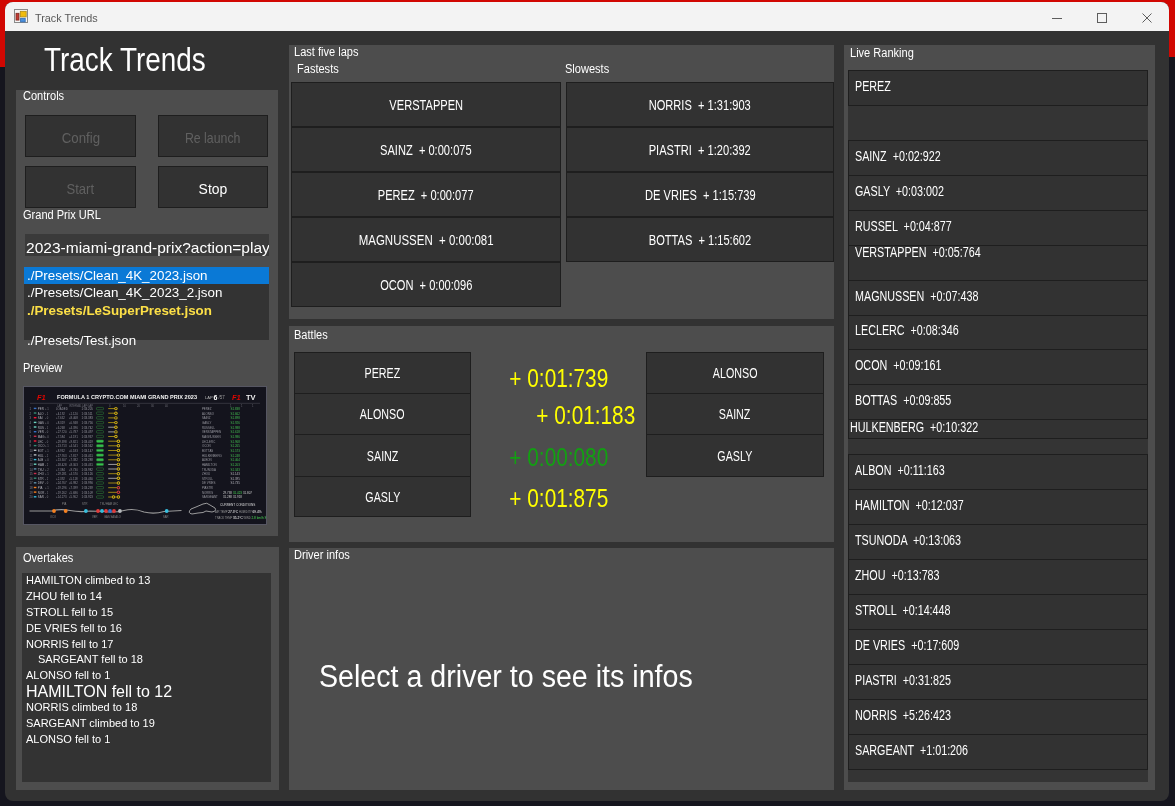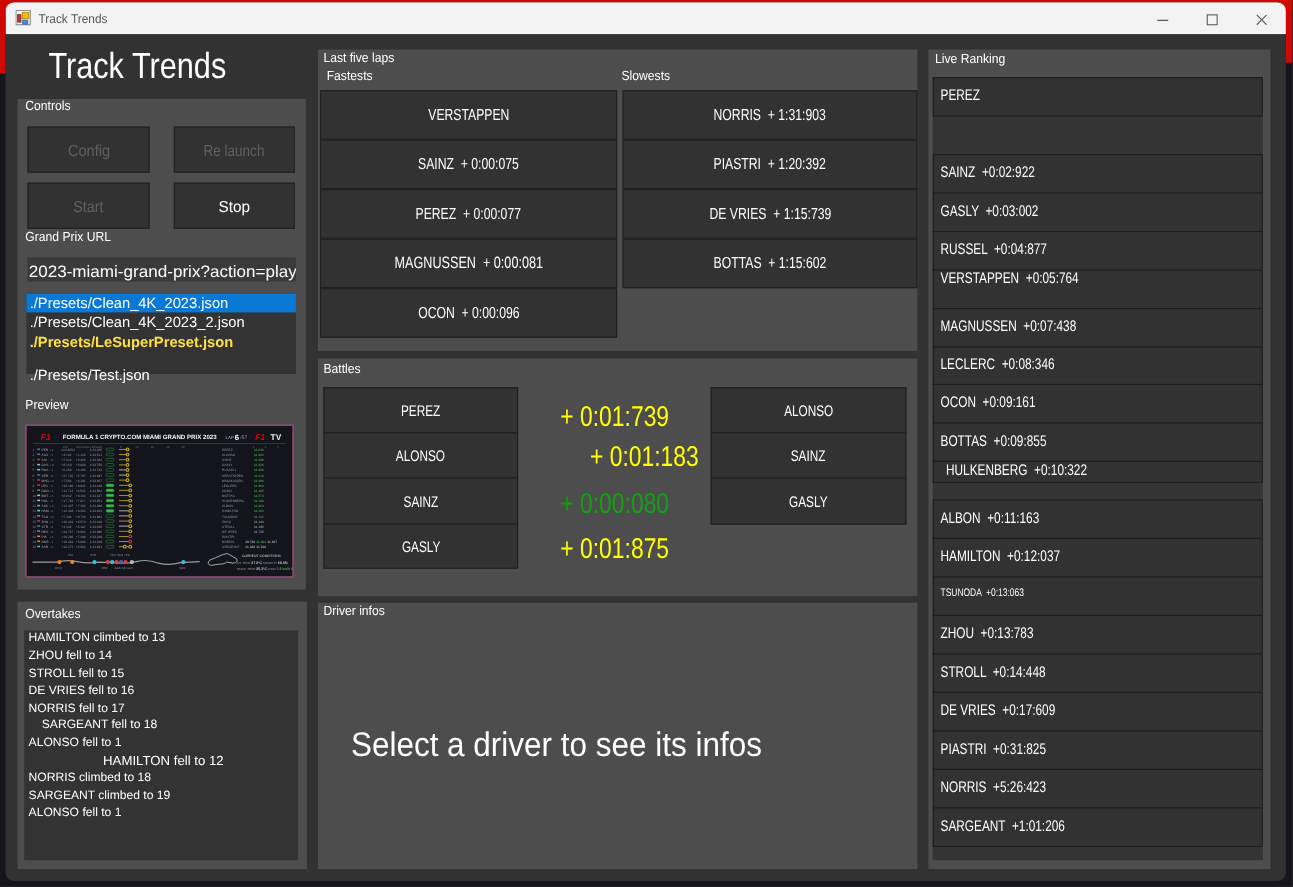--- a/index.html
+++ b/index.html
@@ -379,21 +379,21 @@
 <div class="panel" style="left:11px;top:545px;width:263px;height:243px;"></div>
 <div class="lbl" style="left:18px;top:550px;">Overtakes</div>
 <div class="abs" style="left:17px;top:570.5px;width:249px;height:209px;background:#333333;padding-top:0.5px;">
 <div style="height:15.9px;color:#fff;font-size:11px;line-height:15.9px;white-space:pre;"><span style="display:inline-block;transform-origin:0 50%;padding-left:4px;">HAMILTON climbed to 13</span></div>
 <div style="height:15.9px;color:#fff;font-size:11px;line-height:15.9px;white-space:pre;"><span style="display:inline-block;transform-origin:0 50%;padding-left:4px;">ZHOU fell to 14</span></div>
 <div style="height:15.9px;color:#fff;font-size:11px;line-height:15.9px;white-space:pre;"><span style="display:inline-block;transform-origin:0 50%;padding-left:4px;">STROLL fell to 15</span></div>
 <div style="height:15.9px;color:#fff;font-size:11px;line-height:15.9px;white-space:pre;"><span style="display:inline-block;transform-origin:0 50%;padding-left:4px;">DE VRIES fell to 16</span></div>
 <div style="height:15.9px;color:#fff;font-size:11px;line-height:15.9px;white-space:pre;"><span style="display:inline-block;transform-origin:0 50%;padding-left:4px;">NORRIS fell to 17</span></div>
 <div style="height:15.9px;color:#fff;font-size:11px;line-height:15.9px;white-space:pre;"><span style="display:inline-block;transform-origin:0 50%;padding-left:16px;">SARGEANT fell to 18</span></div>
 <div style="height:15.9px;color:#fff;font-size:11px;line-height:15.9px;white-space:pre;"><span style="display:inline-block;transform-origin:0 50%;padding-left:4px;">ALONSO fell to 1</span></div>
-<div style="height:15.9px;color:#fff;font-size:12px;line-height:15.9px;white-space:pre;text-align:center;"><span style="display:inline-block;transform-origin:0 50%;padding-left:4px;">HAMILTON fell to 12</span></div>
+<div style="height:15.9px;color:#fff;font-size:16px;line-height:15.9px;white-space:pre;"><span style="display:inline-block;transform-origin:0 50%;padding-left:4px;">HAMILTON fell to 12</span></div>
 <div style="height:15.9px;color:#fff;font-size:11px;line-height:15.9px;white-space:pre;"><span style="display:inline-block;transform-origin:0 50%;padding-left:4px;">NORRIS climbed to 18</span></div>
 <div style="height:15.9px;color:#fff;font-size:11px;line-height:15.9px;white-space:pre;"><span style="display:inline-block;transform-origin:0 50%;padding-left:4px;">SARGEANT climbed to 19</span></div>
 <div style="height:15.9px;color:#fff;font-size:11px;line-height:15.9px;white-space:pre;"><span style="display:inline-block;transform-origin:0 50%;padding-left:4px;">ALONSO fell to 1</span></div>
 </div>
 <div class="panel" style="left:284px;top:43px;width:545px;height:274px;"></div>
 <div class="lbl" style="left:288.5px;top:44px;">Last five laps</div>
 <div class="lbl" style="left:292px;top:60.5px;">Fastests</div>
 <div class="lbl" style="left:559.5px;top:60.5px;">Slowests</div>
 <div class="btn" style="left:286px;top:80px;width:270px;height:45px;font-size:14.5px;"><span>VERSTAPPEN</span></div>
 <div class="btn" style="left:286px;top:125px;width:270px;height:45px;font-size:14.5px;"><span>SAINZ  + 0:00:075</span></div>
@@ -433,23 +433,23 @@
 <div class="lbl" style="left:845px;top:45px;">Live Ranking</div>
 <div class="btn btnL" style="left:843px;top:68px;width:300px;height:36px;font-size:14px;padding-left:6px;padding-bottom:5px;"><span style="transform:scaleX(.768);">PEREZ</span></div>
 <div class="btn btnL" style="left:843px;top:138px;width:300px;height:36px;font-size:14px;padding-left:6px;padding-bottom:5px;"><span style="transform:scaleX(.768);">SAINZ  +0:02:922</span></div>
 <div class="btn btnL" style="left:843px;top:173px;width:300px;height:36px;font-size:14px;padding-left:6px;padding-bottom:5px;"><span style="transform:scaleX(.768);">GASLY  +0:03:002</span></div>
 <div class="btn btnL" style="left:843px;top:208px;width:300px;height:36px;font-size:14px;padding-left:6px;padding-bottom:5px;"><span style="transform:scaleX(.768);">RUSSEL  +0:04:877</span></div>
 <div class="btn btnL" style="left:843px;top:243px;width:300px;height:36px;font-size:14px;padding-left:6px;padding-bottom:22px;"><span style="transform:scaleX(.768);">VERSTAPPEN  +0:05:764</span></div>
 <div class="btn btnL" style="left:843px;top:278px;width:300px;height:36px;font-size:14px;padding-left:6px;padding-bottom:5px;"><span style="transform:scaleX(.768);">MAGNUSSEN  +0:07:438</span></div>
 <div class="btn btnL" style="left:843px;top:313px;width:300px;height:35px;font-size:14px;padding-left:6px;padding-bottom:5px;"><span style="transform:scaleX(.768);">LECLERC  +0:08:346</span></div>
 <div class="btn btnL" style="left:843px;top:347px;width:300px;height:36px;font-size:14px;padding-left:6px;padding-bottom:5px;"><span style="transform:scaleX(.768);">OCON  +0:09:161</span></div>
 <div class="btn btnL" style="left:843px;top:382px;width:300px;height:36px;font-size:14px;padding-left:6px;padding-bottom:5px;"><span style="transform:scaleX(.768);">BOTTAS  +0:09:855</span></div>
-<div class="btn btnL" style="left:843px;top:417px;width:300px;height:20px;font-size:14px;padding-left:11px;padding-bottom:5px;"><span style="transform:scaleX(.768);">HULKENBERG  +0:10:322</span></div>
+<div class="btn btnL" style="left:843px;top:417px;width:300px;height:20px;font-size:14px;padding-left:1px;padding-bottom:5px;"><span style="transform:scaleX(.768);">HULKENBERG  +0:10:322</span></div>
 <div class="btn btnL" style="left:843px;top:452px;width:300px;height:36px;font-size:14px;padding-left:6px;padding-bottom:5px;"><span style="transform:scaleX(.768);">ALBON  +0:11:163</span></div>
 <div class="btn btnL" style="left:843px;top:487px;width:300px;height:36px;font-size:14px;padding-left:6px;padding-bottom:5px;"><span style="transform:scaleX(.768);">HAMILTON  +0:12:037</span></div>
-<div class="btn btnL" style="left:843px;top:522px;width:300px;height:36px;font-size:10px;padding-left:6px;padding-bottom:5px;text-align:center;"><span style="transform:scaleX(.768);">TSUNODA  +0:13:063</span></div>
+<div class="btn btnL" style="left:843px;top:522px;width:300px;height:36px;font-size:14px;padding-left:6px;padding-bottom:5px;text-align:center;"><span style="transform:scaleX(.768);">TSUNODA  +0:13:063</span></div>
 <div class="btn btnL" style="left:843px;top:557px;width:300px;height:36px;font-size:14px;padding-left:6px;padding-bottom:5px;"><span style="transform:scaleX(.768);">ZHOU  +0:13:783</span></div>
 <div class="btn btnL" style="left:843px;top:592px;width:300px;height:36px;font-size:14px;padding-left:6px;padding-bottom:5px;"><span style="transform:scaleX(.768);">STROLL  +0:14:448</span></div>
 <div class="btn btnL" style="left:843px;top:627px;width:300px;height:36px;font-size:14px;padding-left:6px;padding-bottom:5px;"><span style="transform:scaleX(.768);">DE VRIES  +0:17:609</span></div>
 <div class="btn btnL" style="left:843px;top:662px;width:300px;height:36px;font-size:14px;padding-left:6px;padding-bottom:5px;"><span style="transform:scaleX(.768);">PIASTRI  +0:31:825</span></div>
 <div class="btn btnL" style="left:843px;top:697px;width:300px;height:36px;font-size:14px;padding-left:6px;padding-bottom:5px;"><span style="transform:scaleX(.768);">NORRIS  +5:26:423</span></div>
 <div class="btn btnL" style="left:843px;top:732px;width:300px;height:36px;font-size:14px;padding-left:6px;padding-bottom:5px;"><span style="transform:scaleX(.768);">SARGEANT  +1:01:206</span></div>
 </div>
 
 </body></html>

